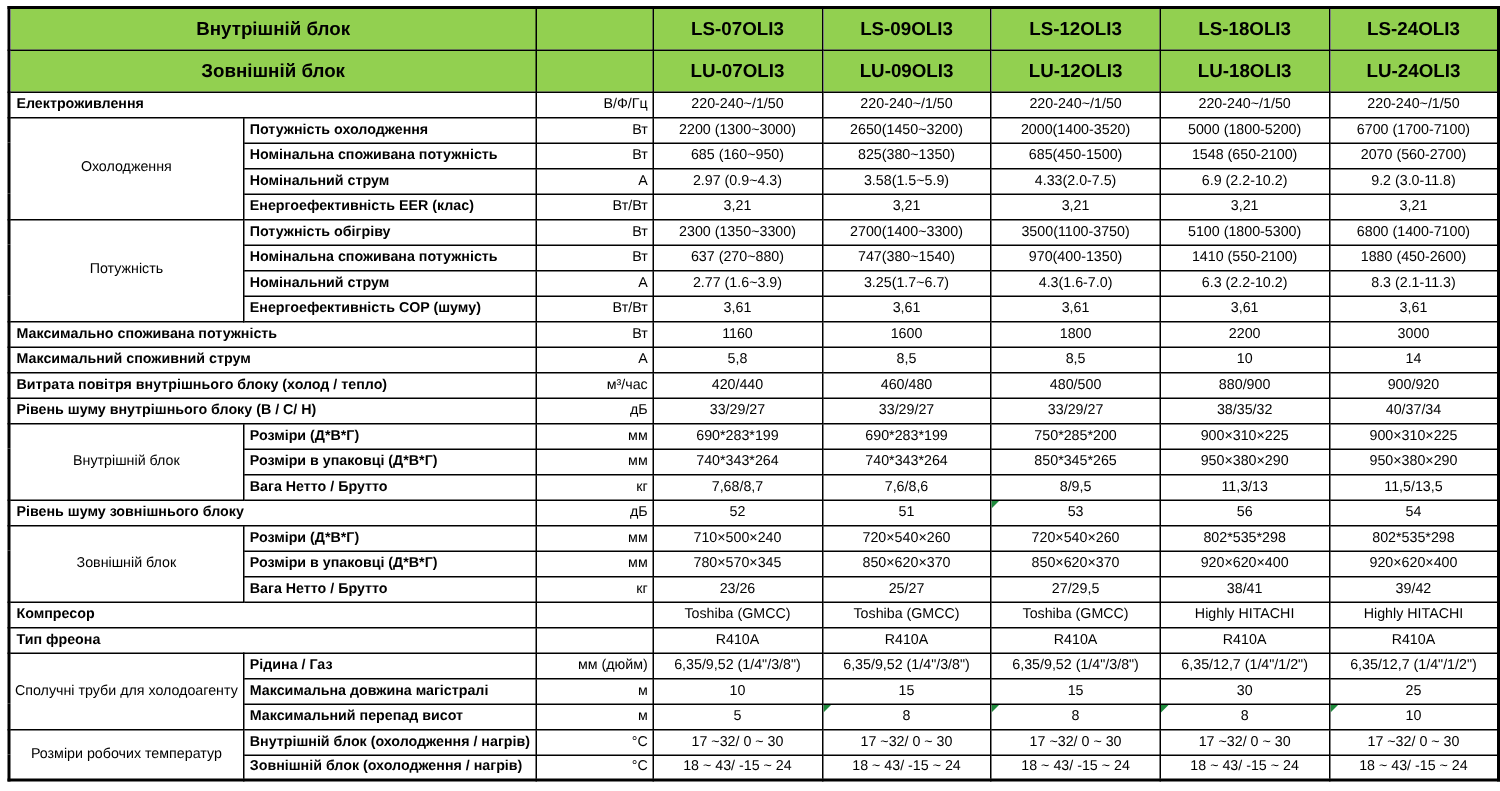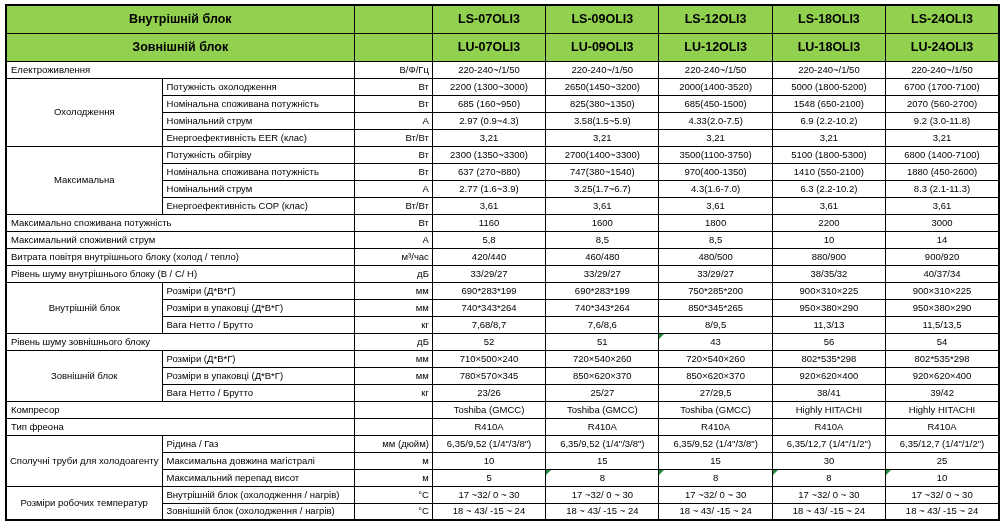--- a/index.html
+++ b/index.html
@@ -19,21 +19,21 @@
   table{border:2px solid #000;}
   thead th{
     background:#92d050;
     height:28px;
     font-size:12.5px;font-weight:bold;
     text-align:center;
   }
   tbody tr{height:17px;}
   tbody td{font-size:9.5px;line-height:1.05;}
   td.group{text-align:center;}
-  td.label{text-align:left;padding-left:4px;}
+  td.label{text-align:left;padding-left:4px;font-weight:bold;}
   td.unit{text-align:right;}
   td.val{text-align:center;position:relative;}
   .mark{
     position:absolute;top:0;left:0;width:0;height:0;
     border-top:5px solid #1e8a3c;
     border-right:5px solid transparent;
     display:block;
   }
 </style>
 </head>
@@ -112,21 +112,21 @@
         <tr>
           <td class="label">Енергоефективність EER (клас)</td>
           <td class="unit">Вт/Вт</td>
           <td class="val"><span>3,21</span></td>
           <td class="val"><span>3,21</span></td>
           <td class="val"><span>3,21</span></td>
           <td class="val"><span>3,21</span></td>
           <td class="val"><span>3,21</span></td>
         </tr>
         <tr>
-          <td class="group" rowspan="4">Максимальна</td>
+          <td class="group" rowspan="4">Потужність</td>
           <td class="label">Потужність обігріву</td>
           <td class="unit">Вт</td>
           <td class="val"><span>2300 (1350~3300)</span></td>
           <td class="val"><span>2700(1400~3300)</span></td>
           <td class="val"><span>3500(1100-3750)</span></td>
           <td class="val"><span>5100 (1800-5300)</span></td>
           <td class="val"><span>6800 (1400-7100)</span></td>
         </tr>
         <tr>
           <td class="label">Номінальна споживана потужність</td>
@@ -140,21 +140,21 @@
         <tr>
           <td class="label">Номінальний струм</td>
           <td class="unit">А</td>
           <td class="val"><span>2.77 (1.6~3.9)</span></td>
           <td class="val"><span>3.25(1.7~6.7)</span></td>
           <td class="val"><span>4.3(1.6-7.0)</span></td>
           <td class="val"><span>6.3 (2.2-10.2)</span></td>
           <td class="val"><span>8.3 (2.1-11.3)</span></td>
         </tr>
         <tr>
-          <td class="label">Енергоефективність COP (клас)</td>
+          <td class="label">Енергоефективність COP (шуму)</td>
           <td class="unit">Вт/Вт</td>
           <td class="val"><span>3,61</span></td>
           <td class="val"><span>3,61</span></td>
           <td class="val"><span>3,61</span></td>
           <td class="val"><span>3,61</span></td>
           <td class="val"><span>3,61</span></td>
         </tr>
         <tr>
           <td class="label" colspan="2">Максимально споживана потужність</td>
           <td class="unit">Вт</td>
@@ -217,21 +217,21 @@
           <td class="val"><span>7,6/8,6</span></td>
           <td class="val"><span>8/9,5</span></td>
           <td class="val"><span>11,3/13</span></td>
           <td class="val"><span>11,5/13,5</span></td>
         </tr>
         <tr>
           <td class="label" colspan="2">Рівень шуму зовнішнього блоку</td>
           <td class="unit">дБ</td>
           <td class="val"><span>52</span></td>
           <td class="val"><span>51</span></td>
-          <td class="val"><span class="mark"></span><span>43</span></td>
+          <td class="val"><span class="mark"></span><span>53</span></td>
           <td class="val"><span>56</span></td>
           <td class="val"><span>54</span></td>
         </tr>
         <tr>
           <td class="group" rowspan="3">Зовнішній блок</td>
           <td class="label">Розміри (Д*В*Г)</td>
           <td class="unit">мм</td>
           <td class="val"><span>710×500×240</span></td>
           <td class="val"><span>720×540×260</span></td>
           <td class="val"><span>720×540×260</span></td>

